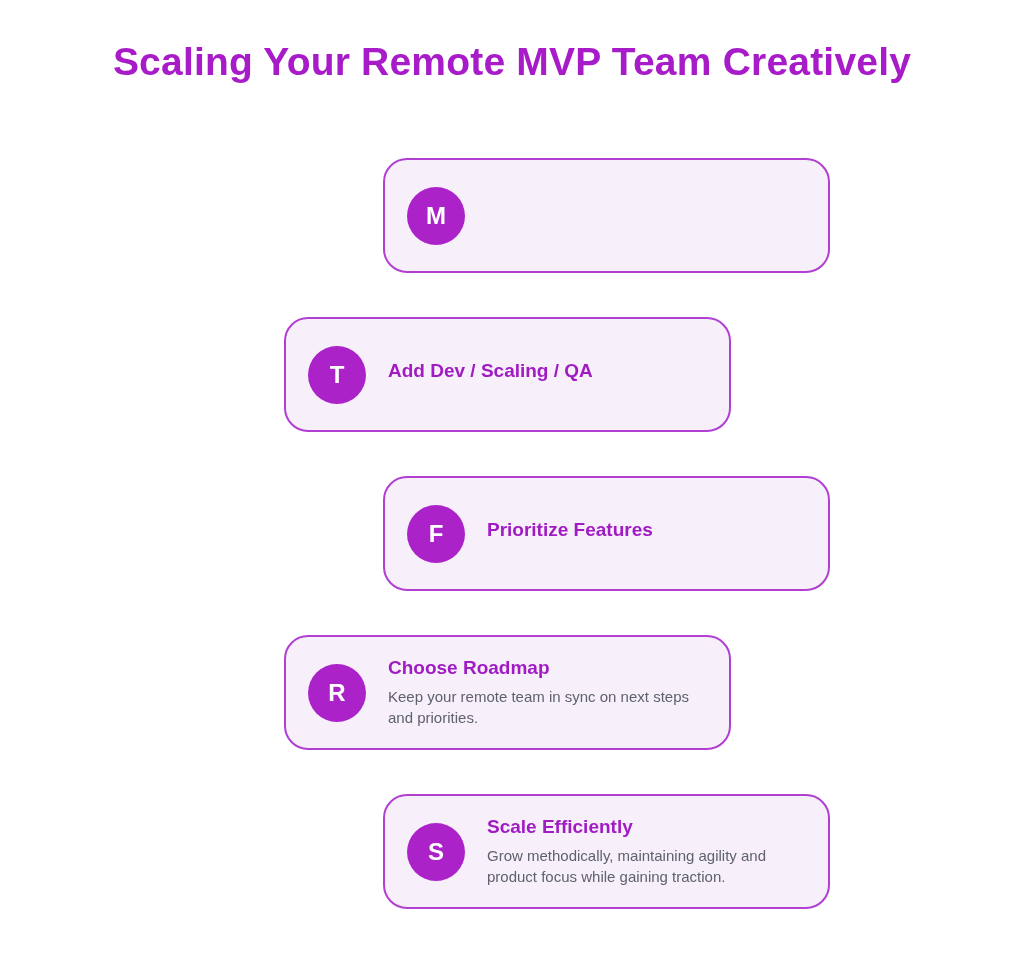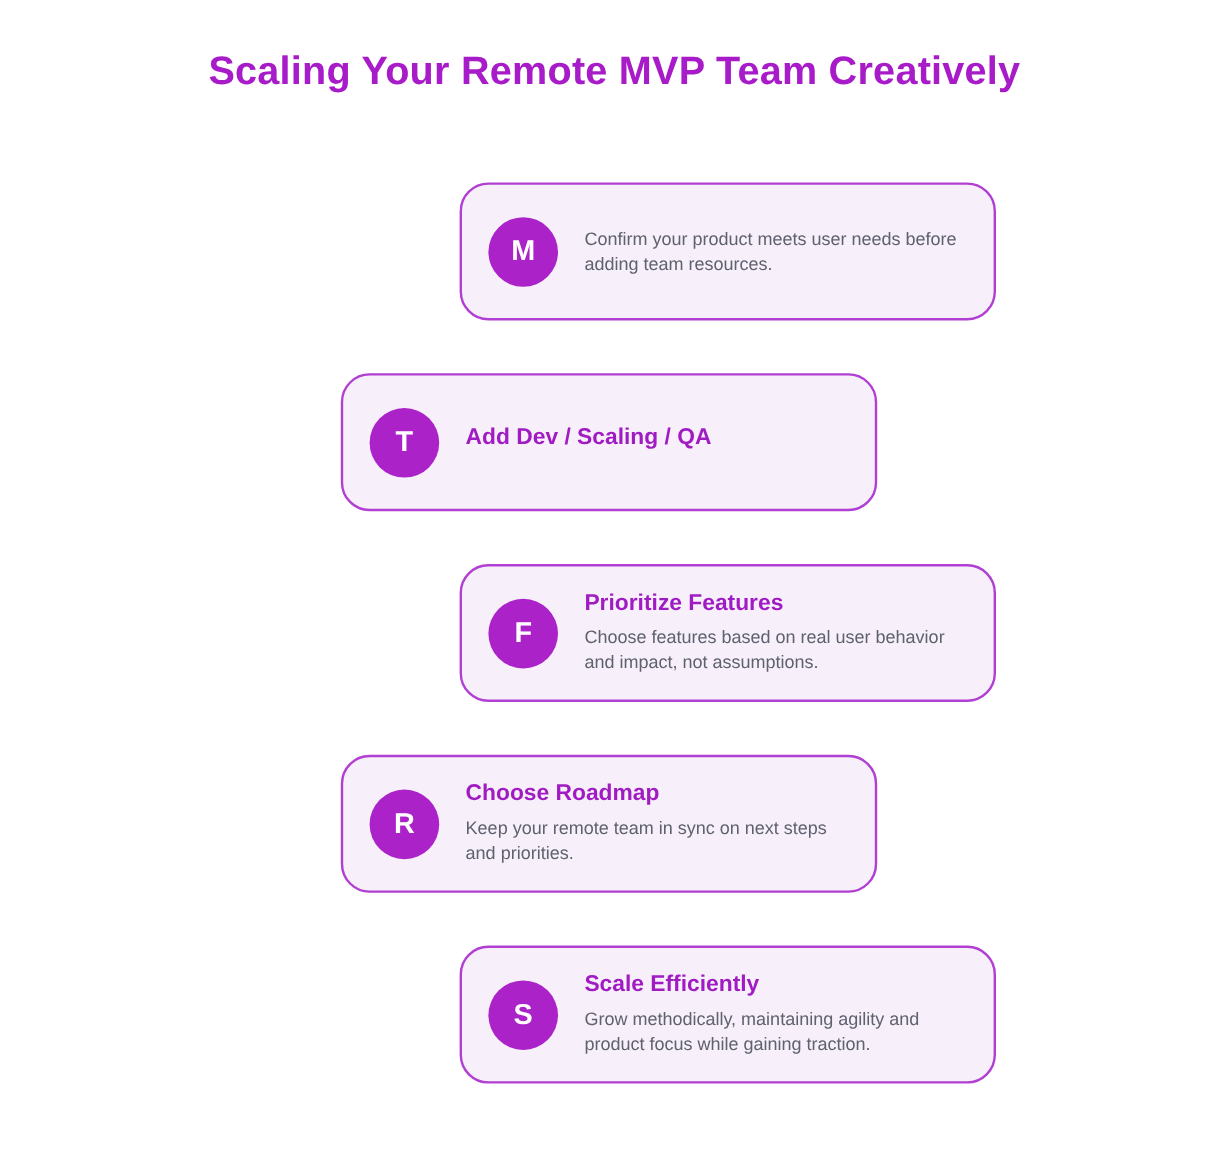--- a/index.html
+++ b/index.html
@@ -11,21 +11,21 @@
     overflow: hidden;
   }
   .page {
     width: 1024px;
     height: 959px;
     position: relative;
   }
   .page-title {
     margin-top: 40px;
     text-align: center;
-    font-size: 33px;
+    font-size: 39px;
     font-weight: 700;
     letter-spacing: 0.2px;
     color: #a81bc8;
   }
   .steps {
     margin-top: 74px;
     display: flex;
     flex-direction: column;
   }
   .card {
@@ -72,36 +72,34 @@
 <body>
 
 <div class="page">
   <h1 class="page-title">Scaling Your Remote MVP Team Creatively</h1>
 
   <div class="steps">
 
     <div class="card align-right">
       <div class="badge">M</div>
       <div class="card-text">
-        <div class="card-desc">Confirm your product meets user needs before adding team resources.</div>
       </div>
     </div>
 
     <div class="card align-left">
       <div class="badge">T</div>
       <div class="card-text">
         <div class="card-title">Add Dev / Scaling / QA</div>
       </div>
     </div>
 
     <div class="card align-right">
       <div class="badge">F</div>
       <div class="card-text">
         <div class="card-title">Prioritize Features</div>
-        <div class="card-desc">Choose features based on real user behavior and impact, not assumptions.</div>
       </div>
     </div>
 
     <div class="card align-left">
       <div class="badge">R</div>
       <div class="card-text">
         <div class="card-title">Choose Roadmap</div>
         <div class="card-desc">Keep your remote team in sync on next steps and priorities.</div>
       </div>
     </div>

